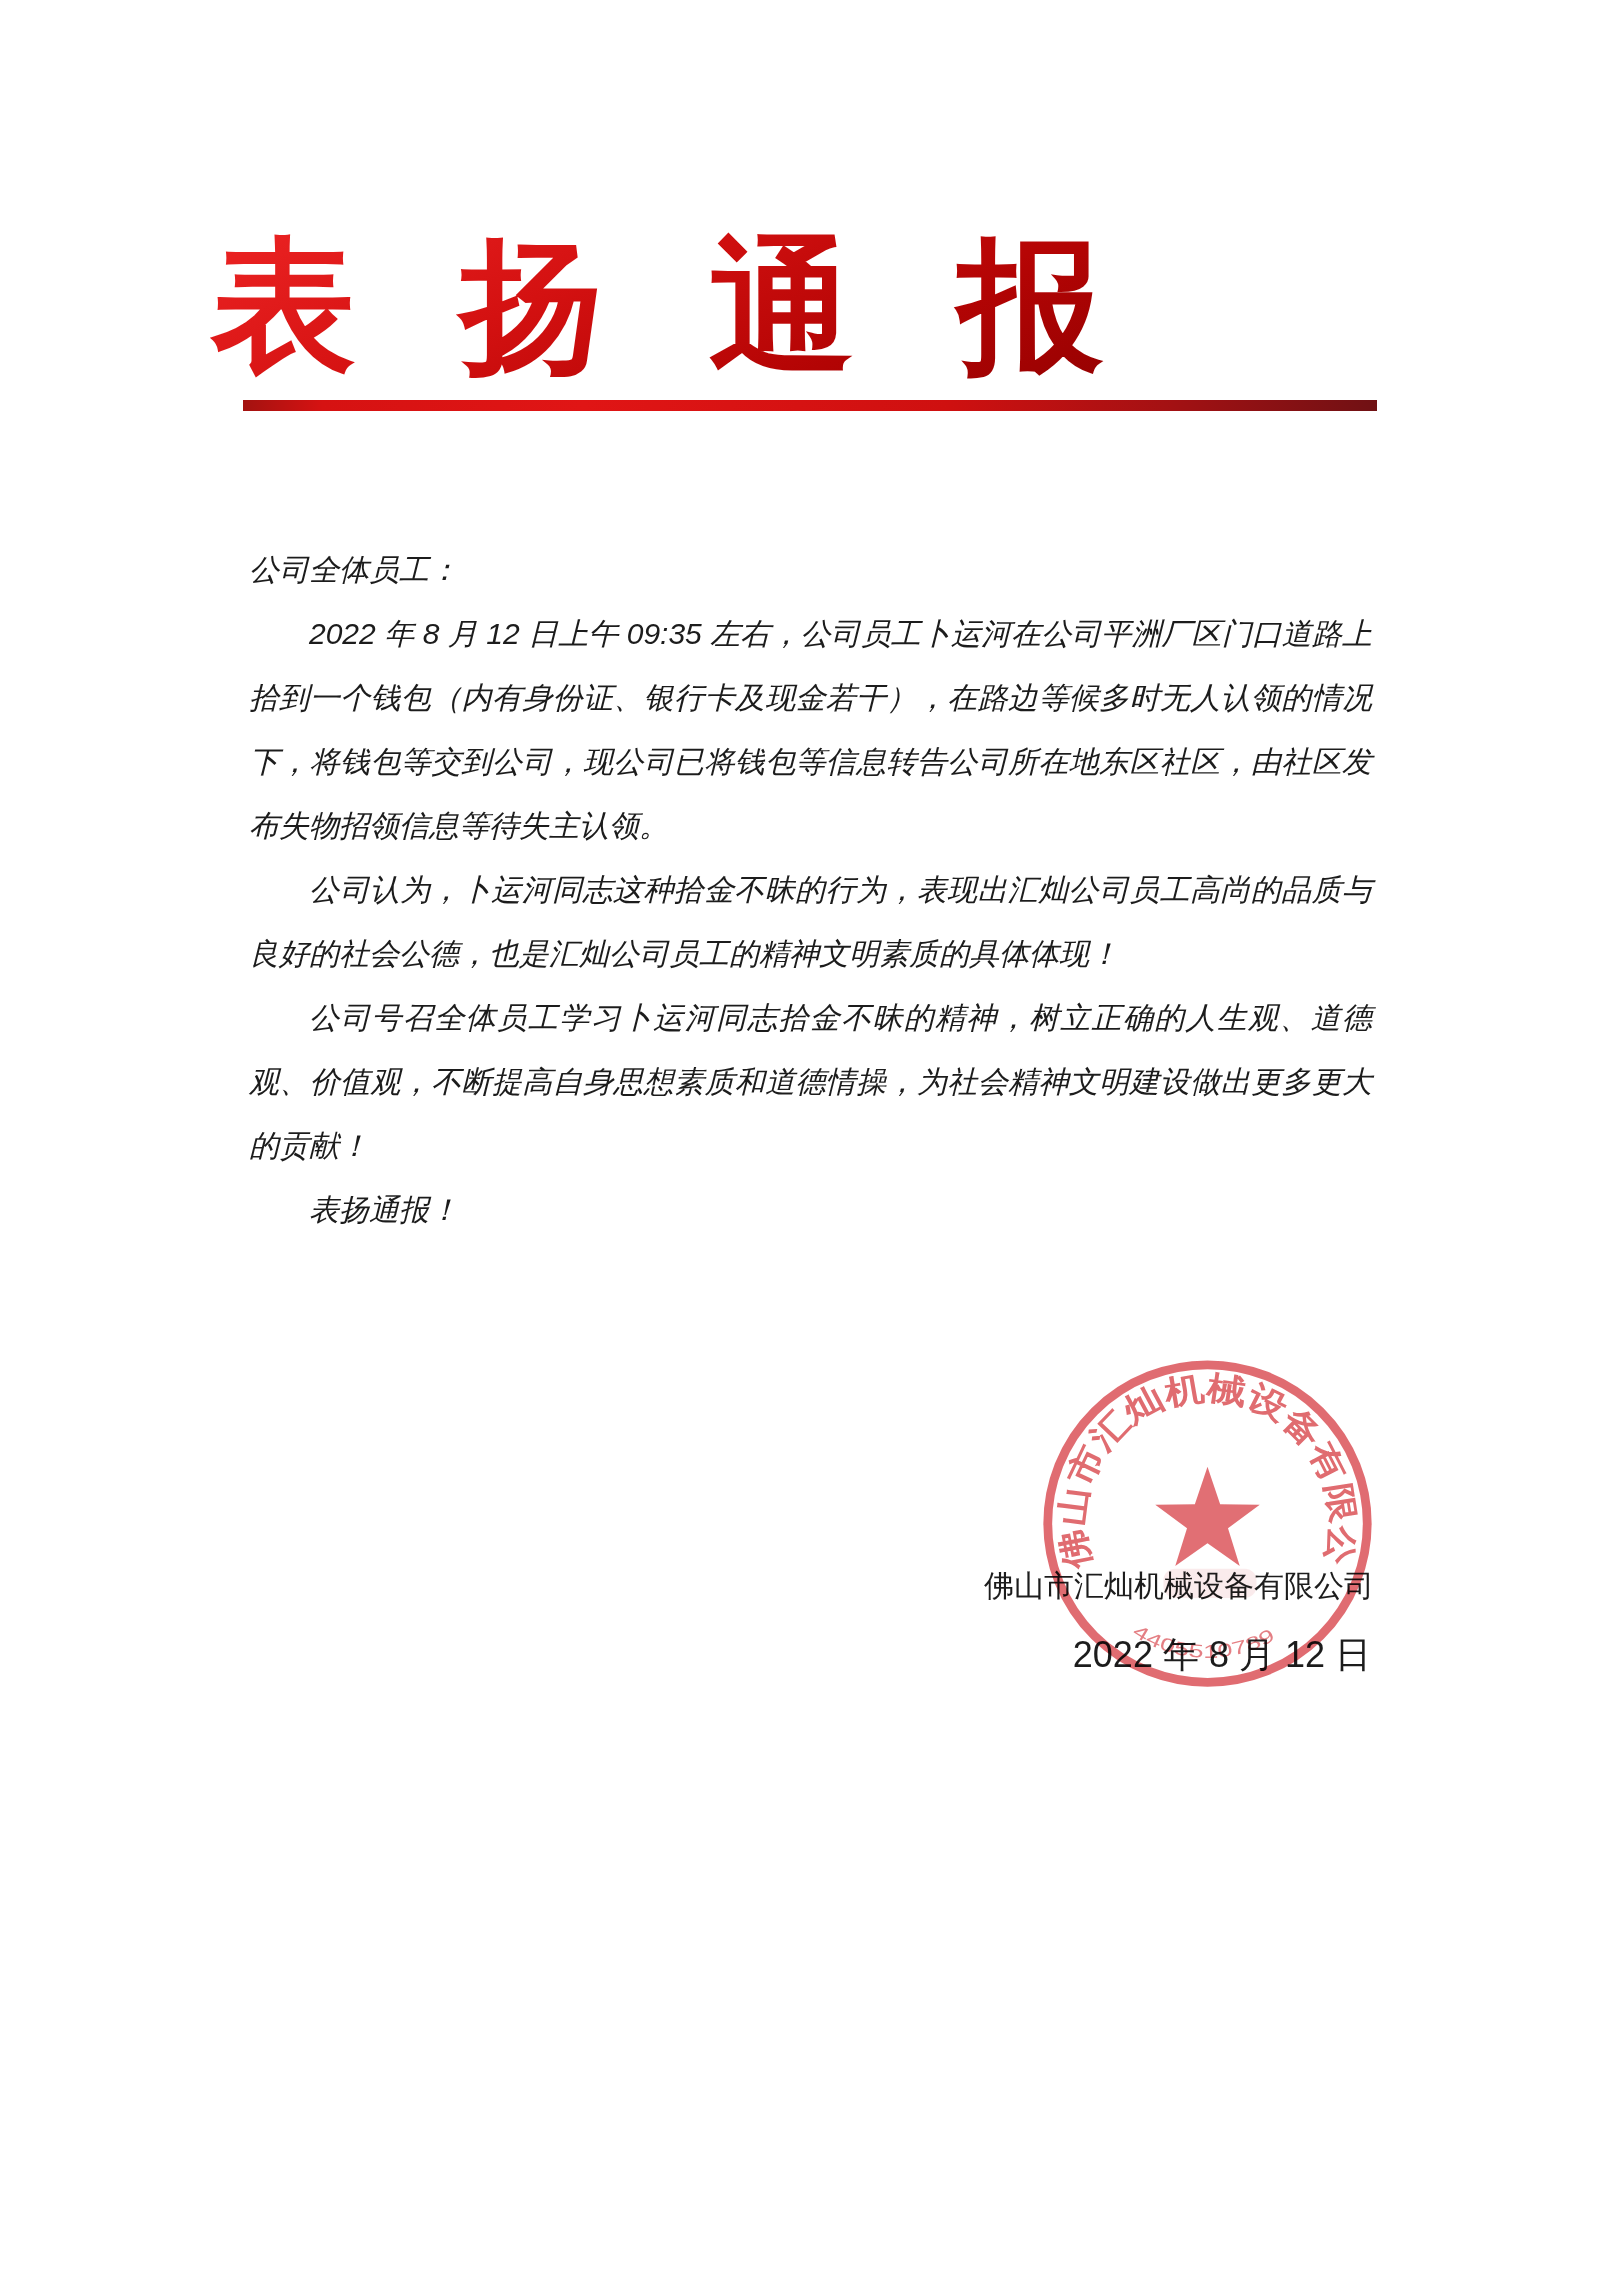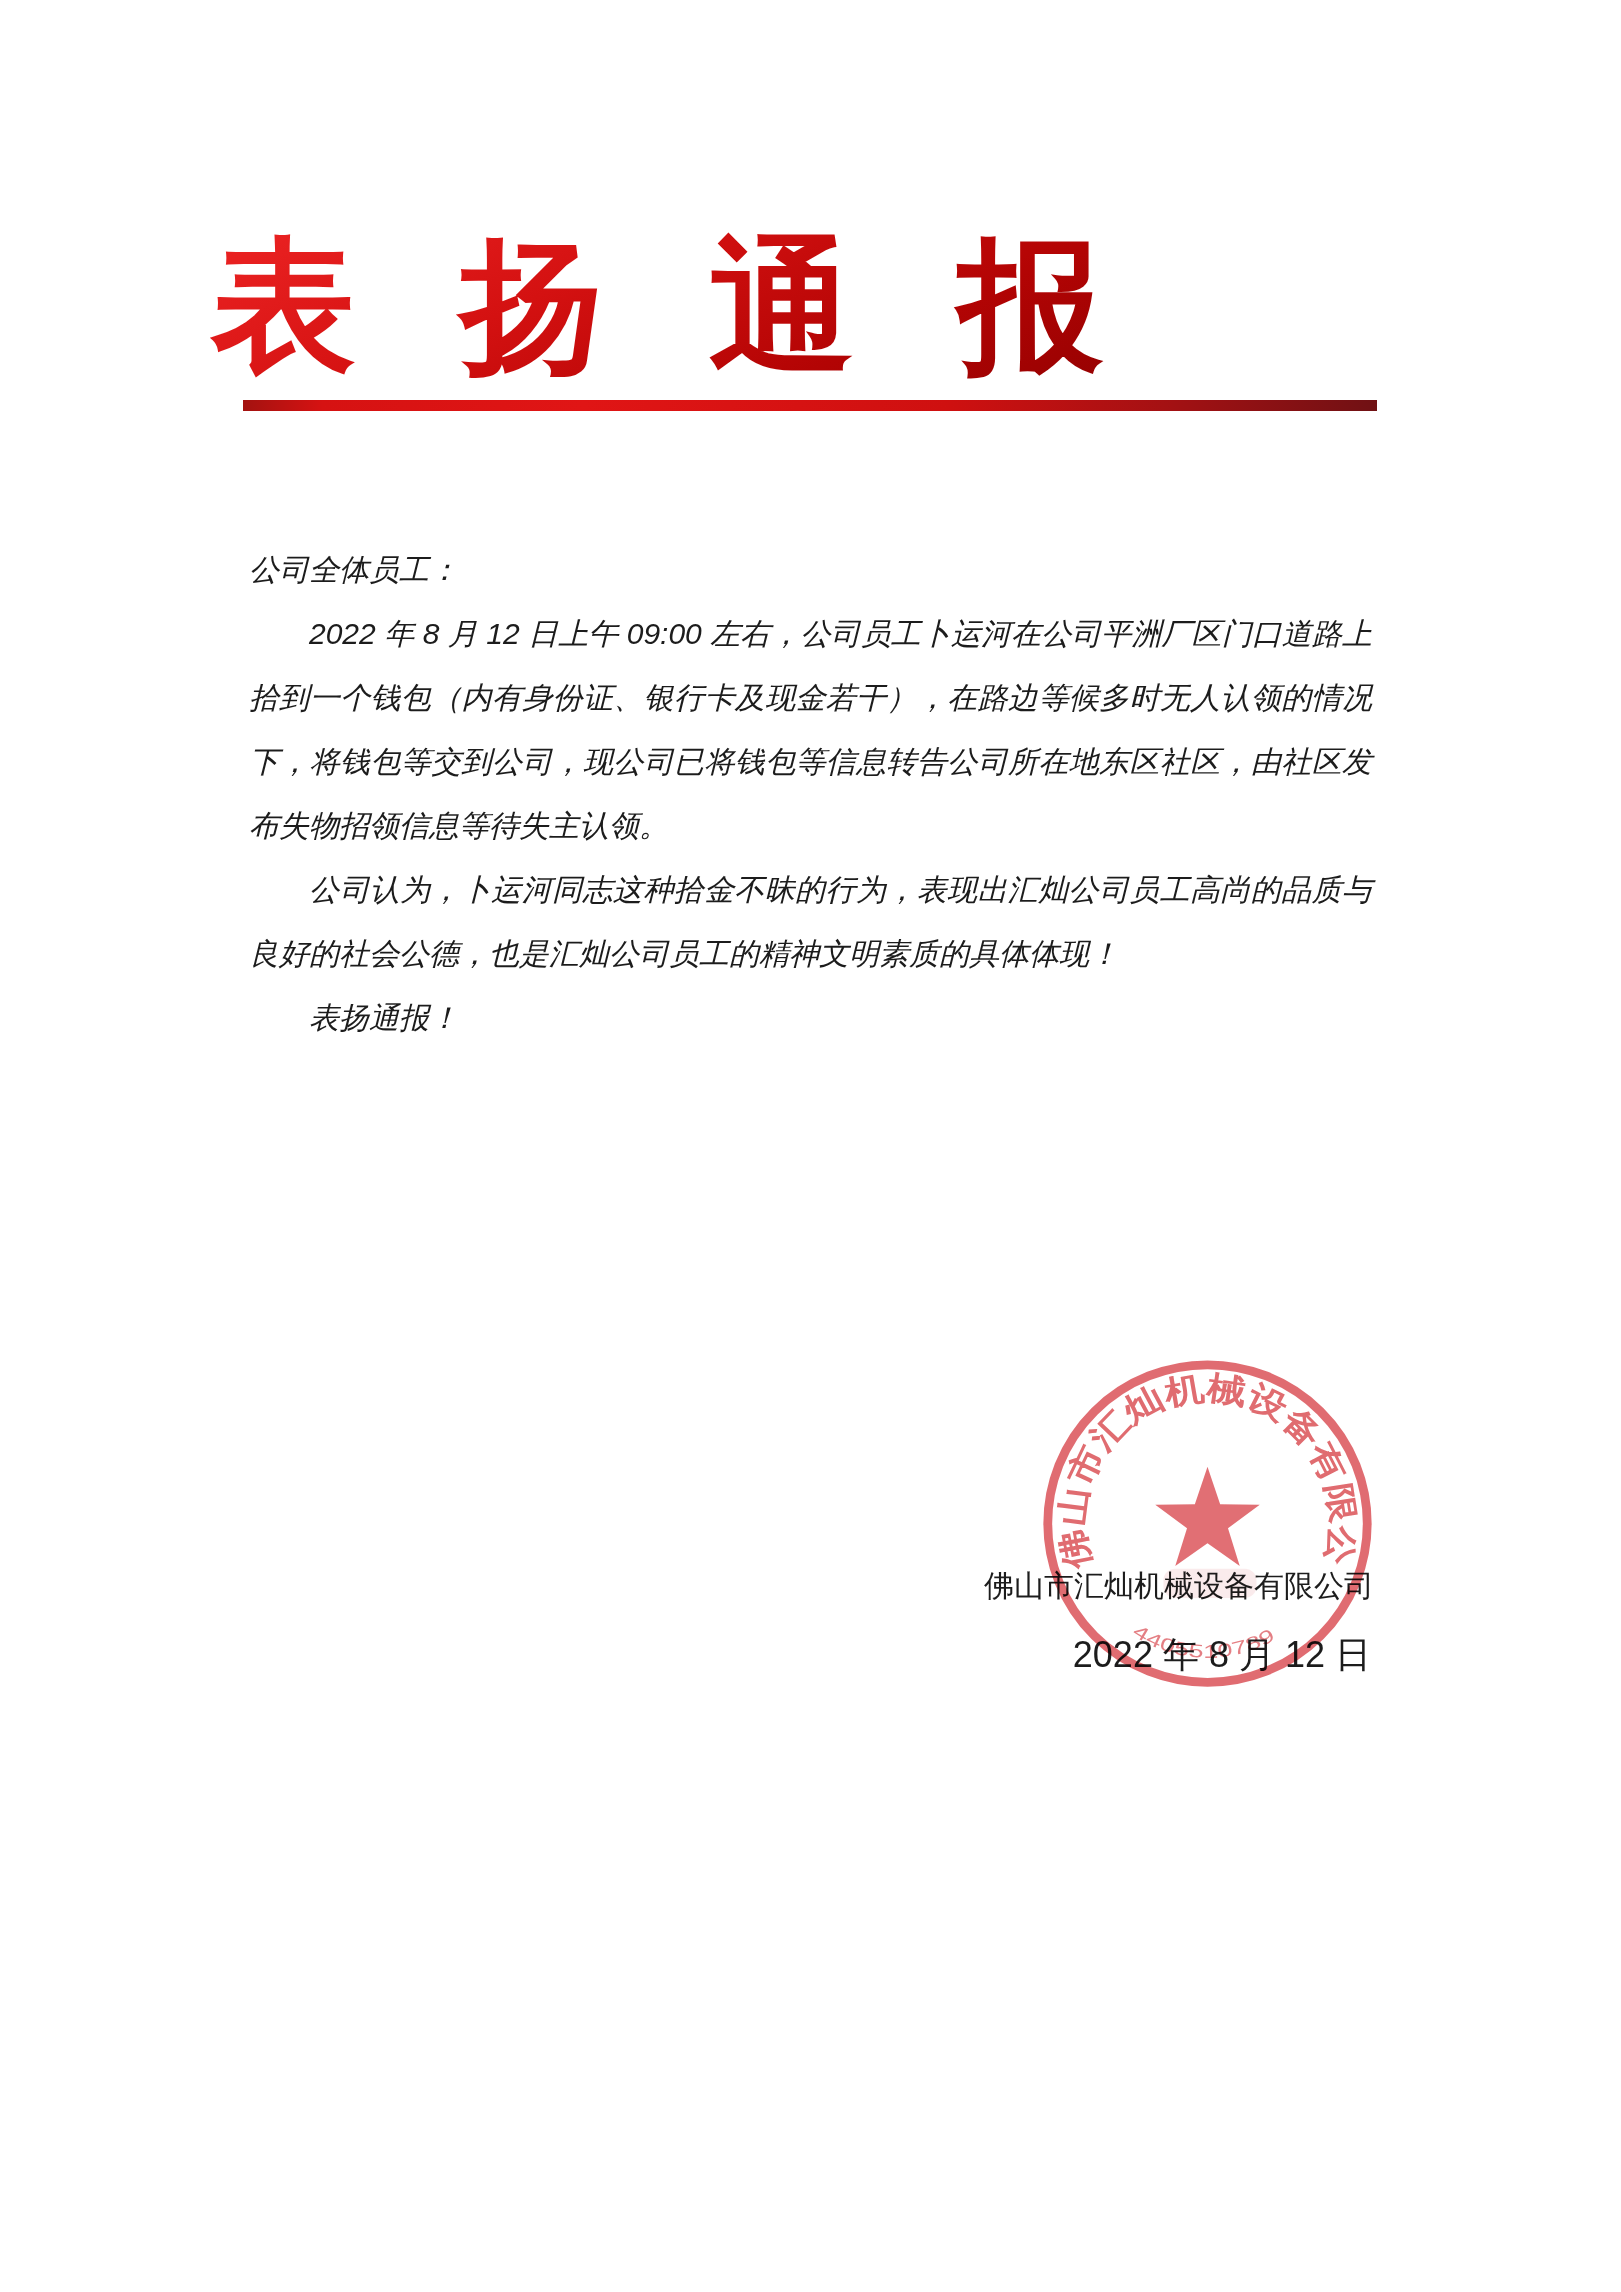--- a/index.html
+++ b/index.html
@@ -66,22 +66,23 @@
 
 <div class="page">
 
   <div class="title-wrap">
     <span class="title-text">表扬通报</span>
   </div>
   <div class="title-rule"></div>
 
   <div class="body-text">
     <p class="salutation">公司全体员工：</p>
-    <p class="indent">2022 年 8 月 12 日上午 09:00 左右，公司员工卜运河在公司平洲厂区门口道路上拾到一个钱包（内有身份证、银行卡及现金若干），在路边等候多时无人认领的情况下，将钱包等交到公司，现公司已将钱包等信息转告公司所在地东区社区，由社区发布失物招领信息等待失主认领。</p>
+    <p class="indent">2022 年 8 月 12 日上午 09:35 左右，公司员工卜运河在公司平洲厂区门口道路上拾到一个钱包（内有身份证、银行卡及现金若干），在路边等候多时无人认领的情况下，将钱包等交到公司，现公司已将钱包等信息转告公司所在地东区社区，由社区发布失物招领信息等待失主认领。</p>
     <p class="indent">公司认为，卜运河同志这种拾金不昧的行为，表现出汇灿公司员工高尚的品质与良好的社会公德，也是汇灿公司员工的精神文明素质的具体体现！</p>
+    <p class="indent">公司号召全体员工学习卜运河同志拾金不昧的精神，树立正确的人生观、道德观、价值观，不断提高自身思想素质和道德情操，为社会精神文明建设做出更多更大的贡献！</p>
     <p class="indent">表扬通报！</p>
   </div>
 
   <div class="sig-company">佛山市汇灿机械设备有限公司</div>
   <div class="sig-date">2022 年 8 月 12 日</div>
 
   <svg class="seal" viewBox="0 0 350 350" xmlns="http://www.w3.org/2000/svg">
     <defs>
       <path id="sealTopArc" d="M 56.6 215.1 A 126 126 0 1 1 293.4 215.1" fill="none"></path>
       <path id="sealBottomArc" d="M 94.5 282.8 A 137 137 0 0 0 255.5 282.8" fill="none"></path>

